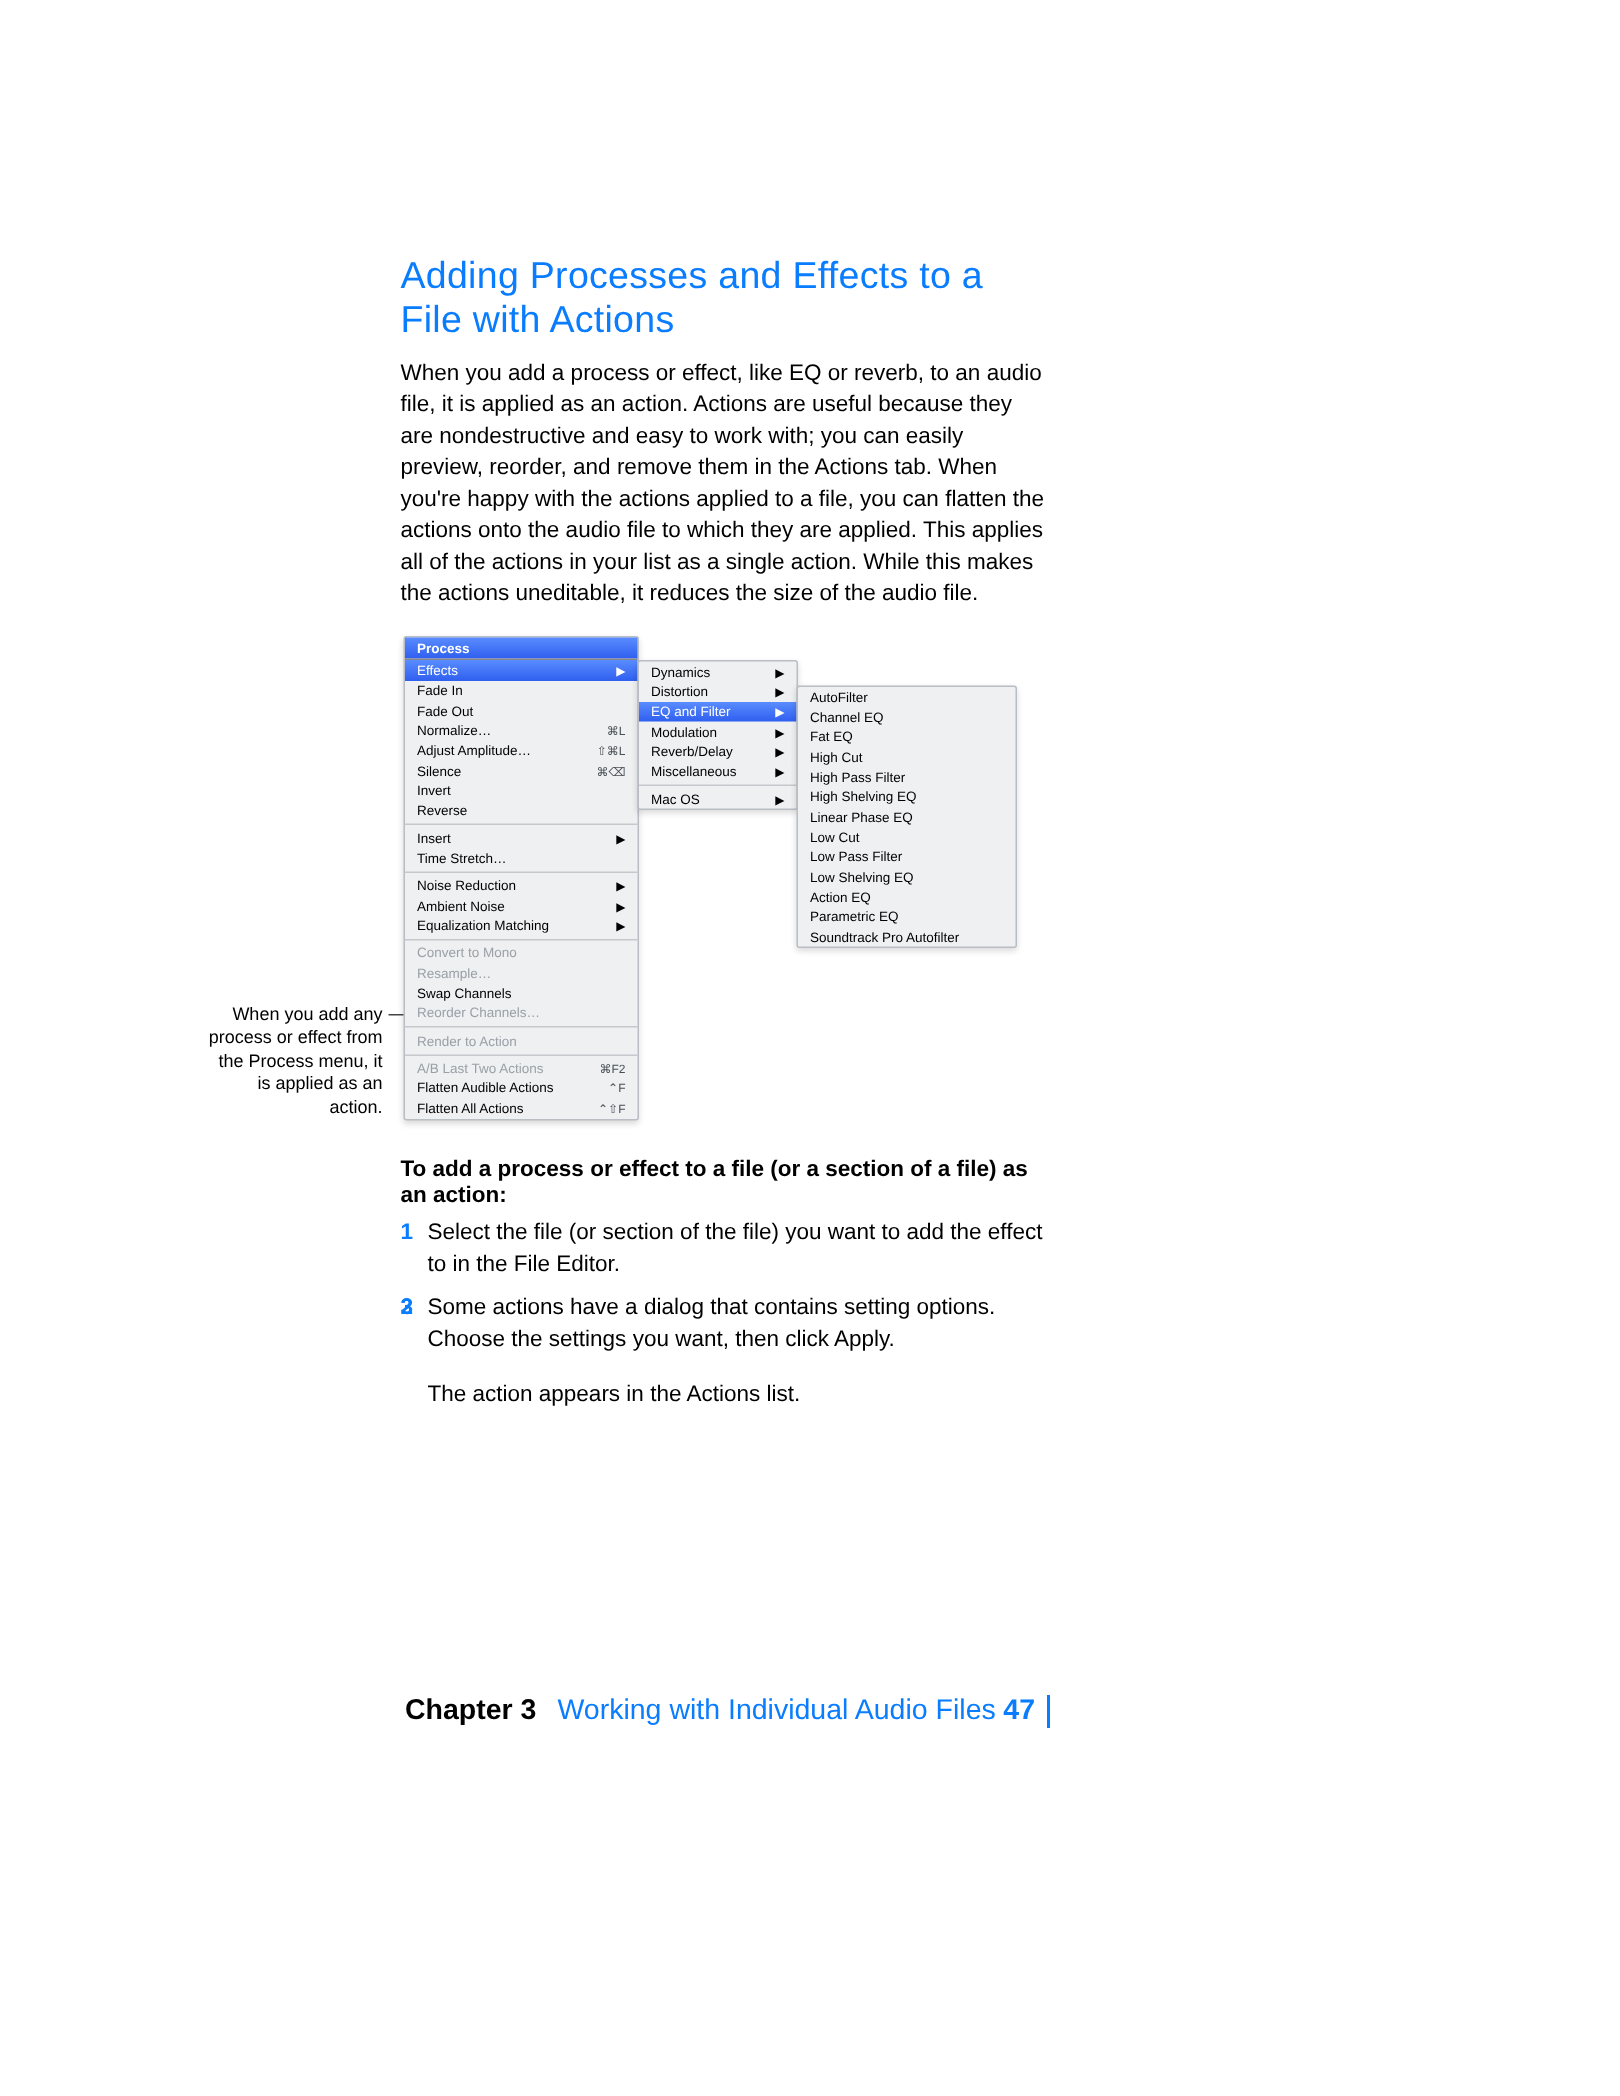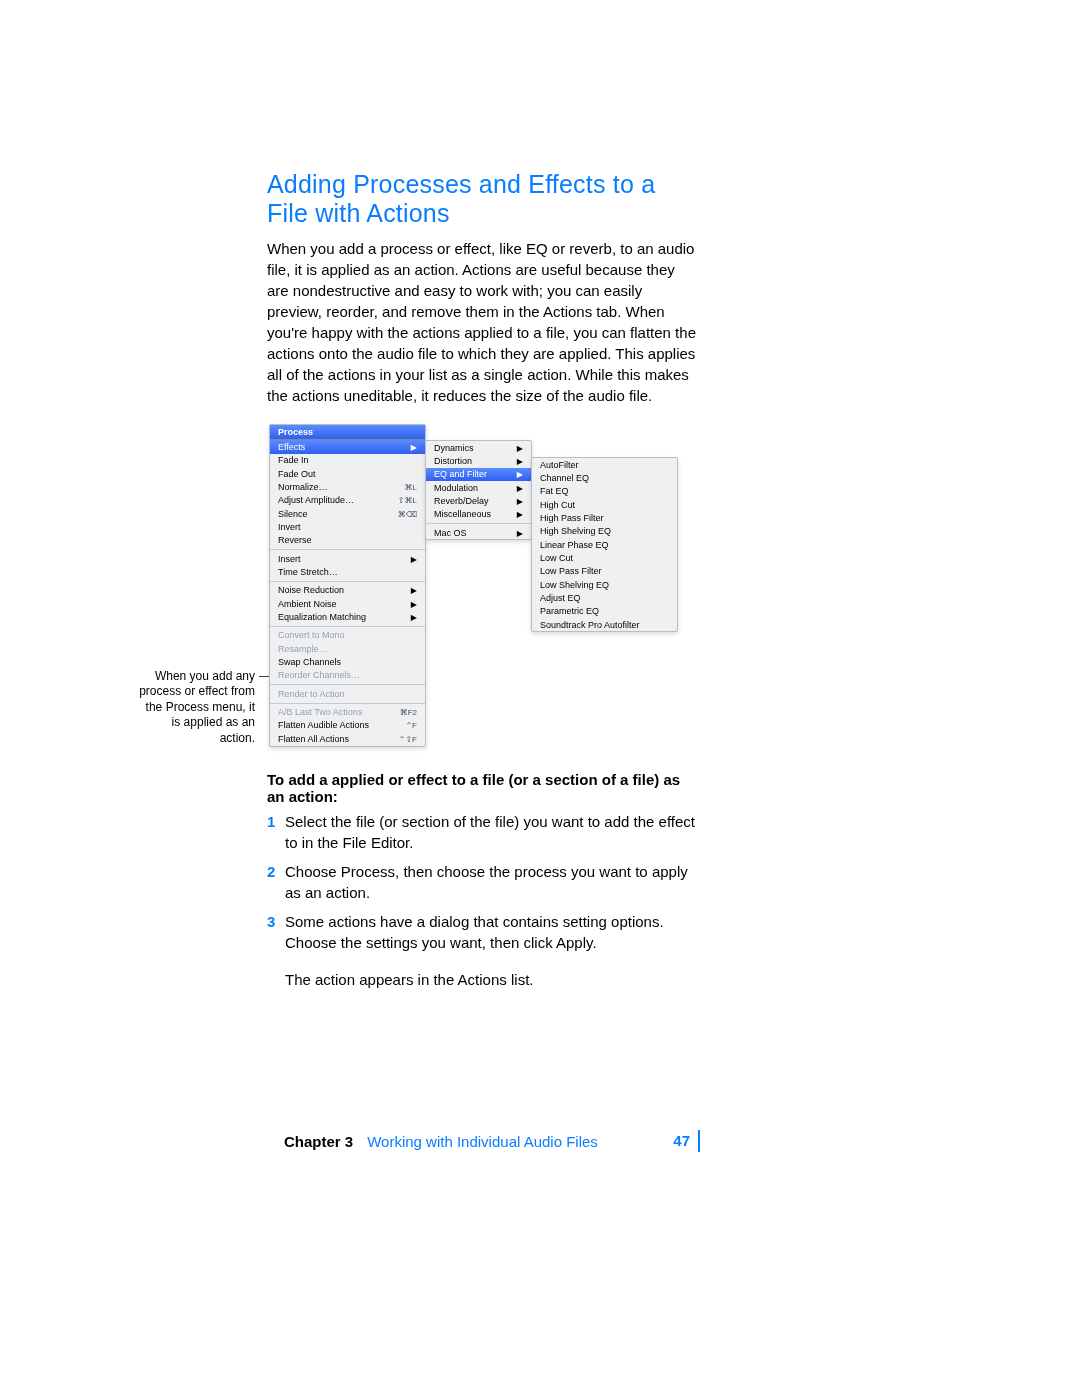--- a/index.html
+++ b/index.html
@@ -144,26 +144,26 @@
   }
   p.after {
     font-family: "Myriad Pro", "Helvetica Neue", Arial, sans-serif;
     font-size: 15px;
     margin: 0 0 18px 18px;
   }
 
   .footer {
     position: absolute;
     bottom: 245px;
-    left: 284px;
+    left: 270px;
     right: 212px;
     display: flex;
     align-items: center;
     font-family: "Myriad Pro", "Helvetica Neue", Arial, sans-serif;
-    font-size: 15px;
+    font-size: 19px;
   }
   .footer .chapter-label { font-weight: 700; color: #000; }
   .footer .chapter-title { color: #0a7dff; margin-left: 14px; }
   .footer .pnum {
     margin-left: auto;
     color: #0a7dff;
     font-weight: 700;
     padding-right: 8px;
     border-right: 2px solid #0a7dff;
     line-height: 22px;
@@ -348,42 +348,42 @@
             </div>
             <div class="row">
               <span>Low Pass Filter</span>
               <span></span>
             </div>
             <div class="row">
               <span>Low Shelving EQ</span>
               <span></span>
             </div>
             <div class="row">
-              <span>Adjust EQ</span>
+              <span>Action EQ</span>
               <span></span>
             </div>
             <div class="row">
               <span>Parametric EQ</span>
               <span></span>
             </div>
             <div class="row">
               <span>Soundtrack Pro Autofilter</span>
               <span></span>
             </div>
           </div>
       </div>
 
     </div>
   </div>
 
-  <p class="strong">To add a applied or effect to a file (or a section of a file) as an action:</p>
+  <p class="strong">To add a process or effect to a file (or a section of a file) as an action:</p>
 
   <ol class="steps">
     <li><span class="num">1</span><span>Select the file (or section of the file) you want to add the effect to in the File Editor.</span></li>
-    <li><span class="num">2</span><span>Choose Process, then choose the process you want to apply as an action.</span></li>
+    <li><span class="num">2</span></li>
     <li><span class="num">3</span><span>Some actions have a dialog that contains setting options. Choose the settings you want, then click Apply.</span></li>
   </ol>
 
   <p class="after">The action appears in the Actions list.</p>
 
   <div class="footer">
     <span class="chapter-label">Chapter 3</span>
     <span class="chapter-title">Working with Individual Audio Files</span>
     <span class="pnum">47</span>
   </div>

